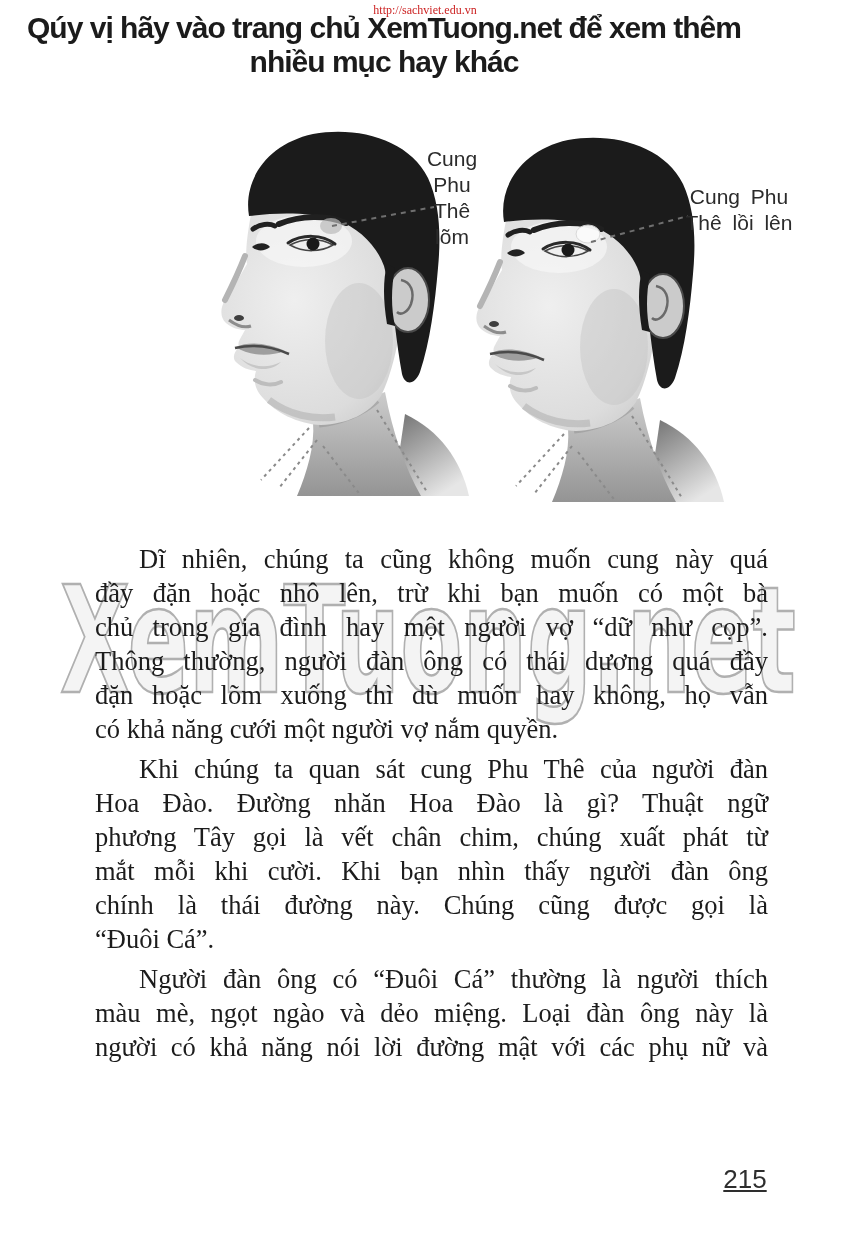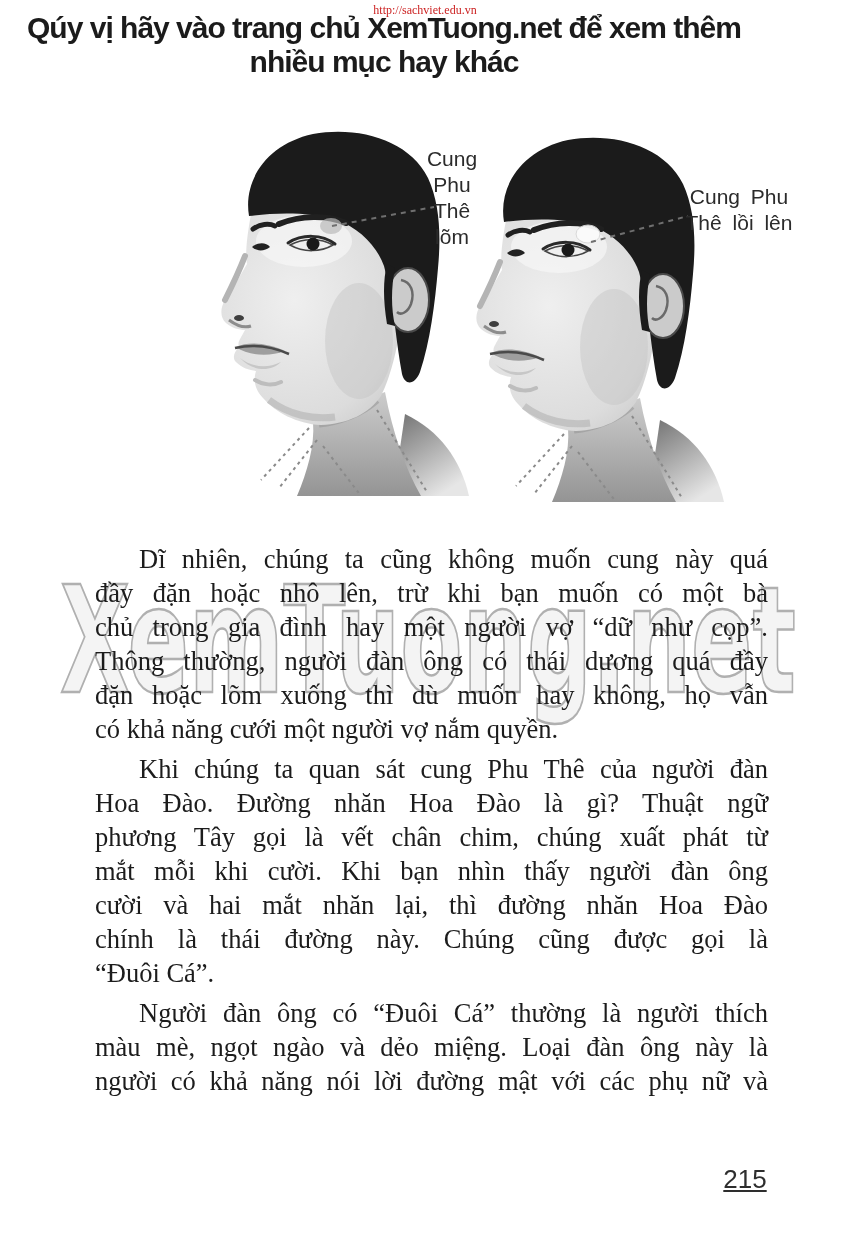--- a/index.html
+++ b/index.html
@@ -142,21 +142,20 @@
       <div class="ln fill">chủ trong gia đình hay một người vợ “dữ như cọp”.</div>
       <div class="ln fill">Thông thường, người đàn ông có thái dương quá đầy</div>
       <div class="ln fill">đặn hoặc lõm xuống thì dù muốn hay không, họ vẫn</div>
       <div class="ln endl">có khả năng cưới một người vợ nắm quyền.</div>
     </div>
     <div class="para">
       <div class="ln fill ind">Khi chúng ta quan sát cung Phu Thê của người đàn</div>
       <div class="ln fill">Hoa Đào. Đường nhăn Hoa Đào là gì? Thuật ngữ</div>
       <div class="ln fill">phương Tây gọi là vết chân chim, chúng xuất phát từ</div>
       <div class="ln fill">mắt mỗi khi cười. Khi bạn nhìn thấy người đàn ông</div>
-      <div class="ln fill">cười và hai mắt nhăn lại, thì đường nhăn Hoa Đào</div>
       <div class="ln fill">chính là thái đường này. Chúng cũng được gọi là</div>
       <div class="ln endl">“Đuôi Cá”.</div>
     </div>
     <div class="para">
       <div class="ln fill ind">Người đàn ông có “Đuôi Cá” thường là người thích</div>
       <div class="ln fill">màu mè, ngọt ngào và dẻo miệng. Loại đàn ông này là</div>
       <div class="ln fill">người có khả năng nói lời đường mật với các phụ nữ và</div>
     </div>
   </div>
 

